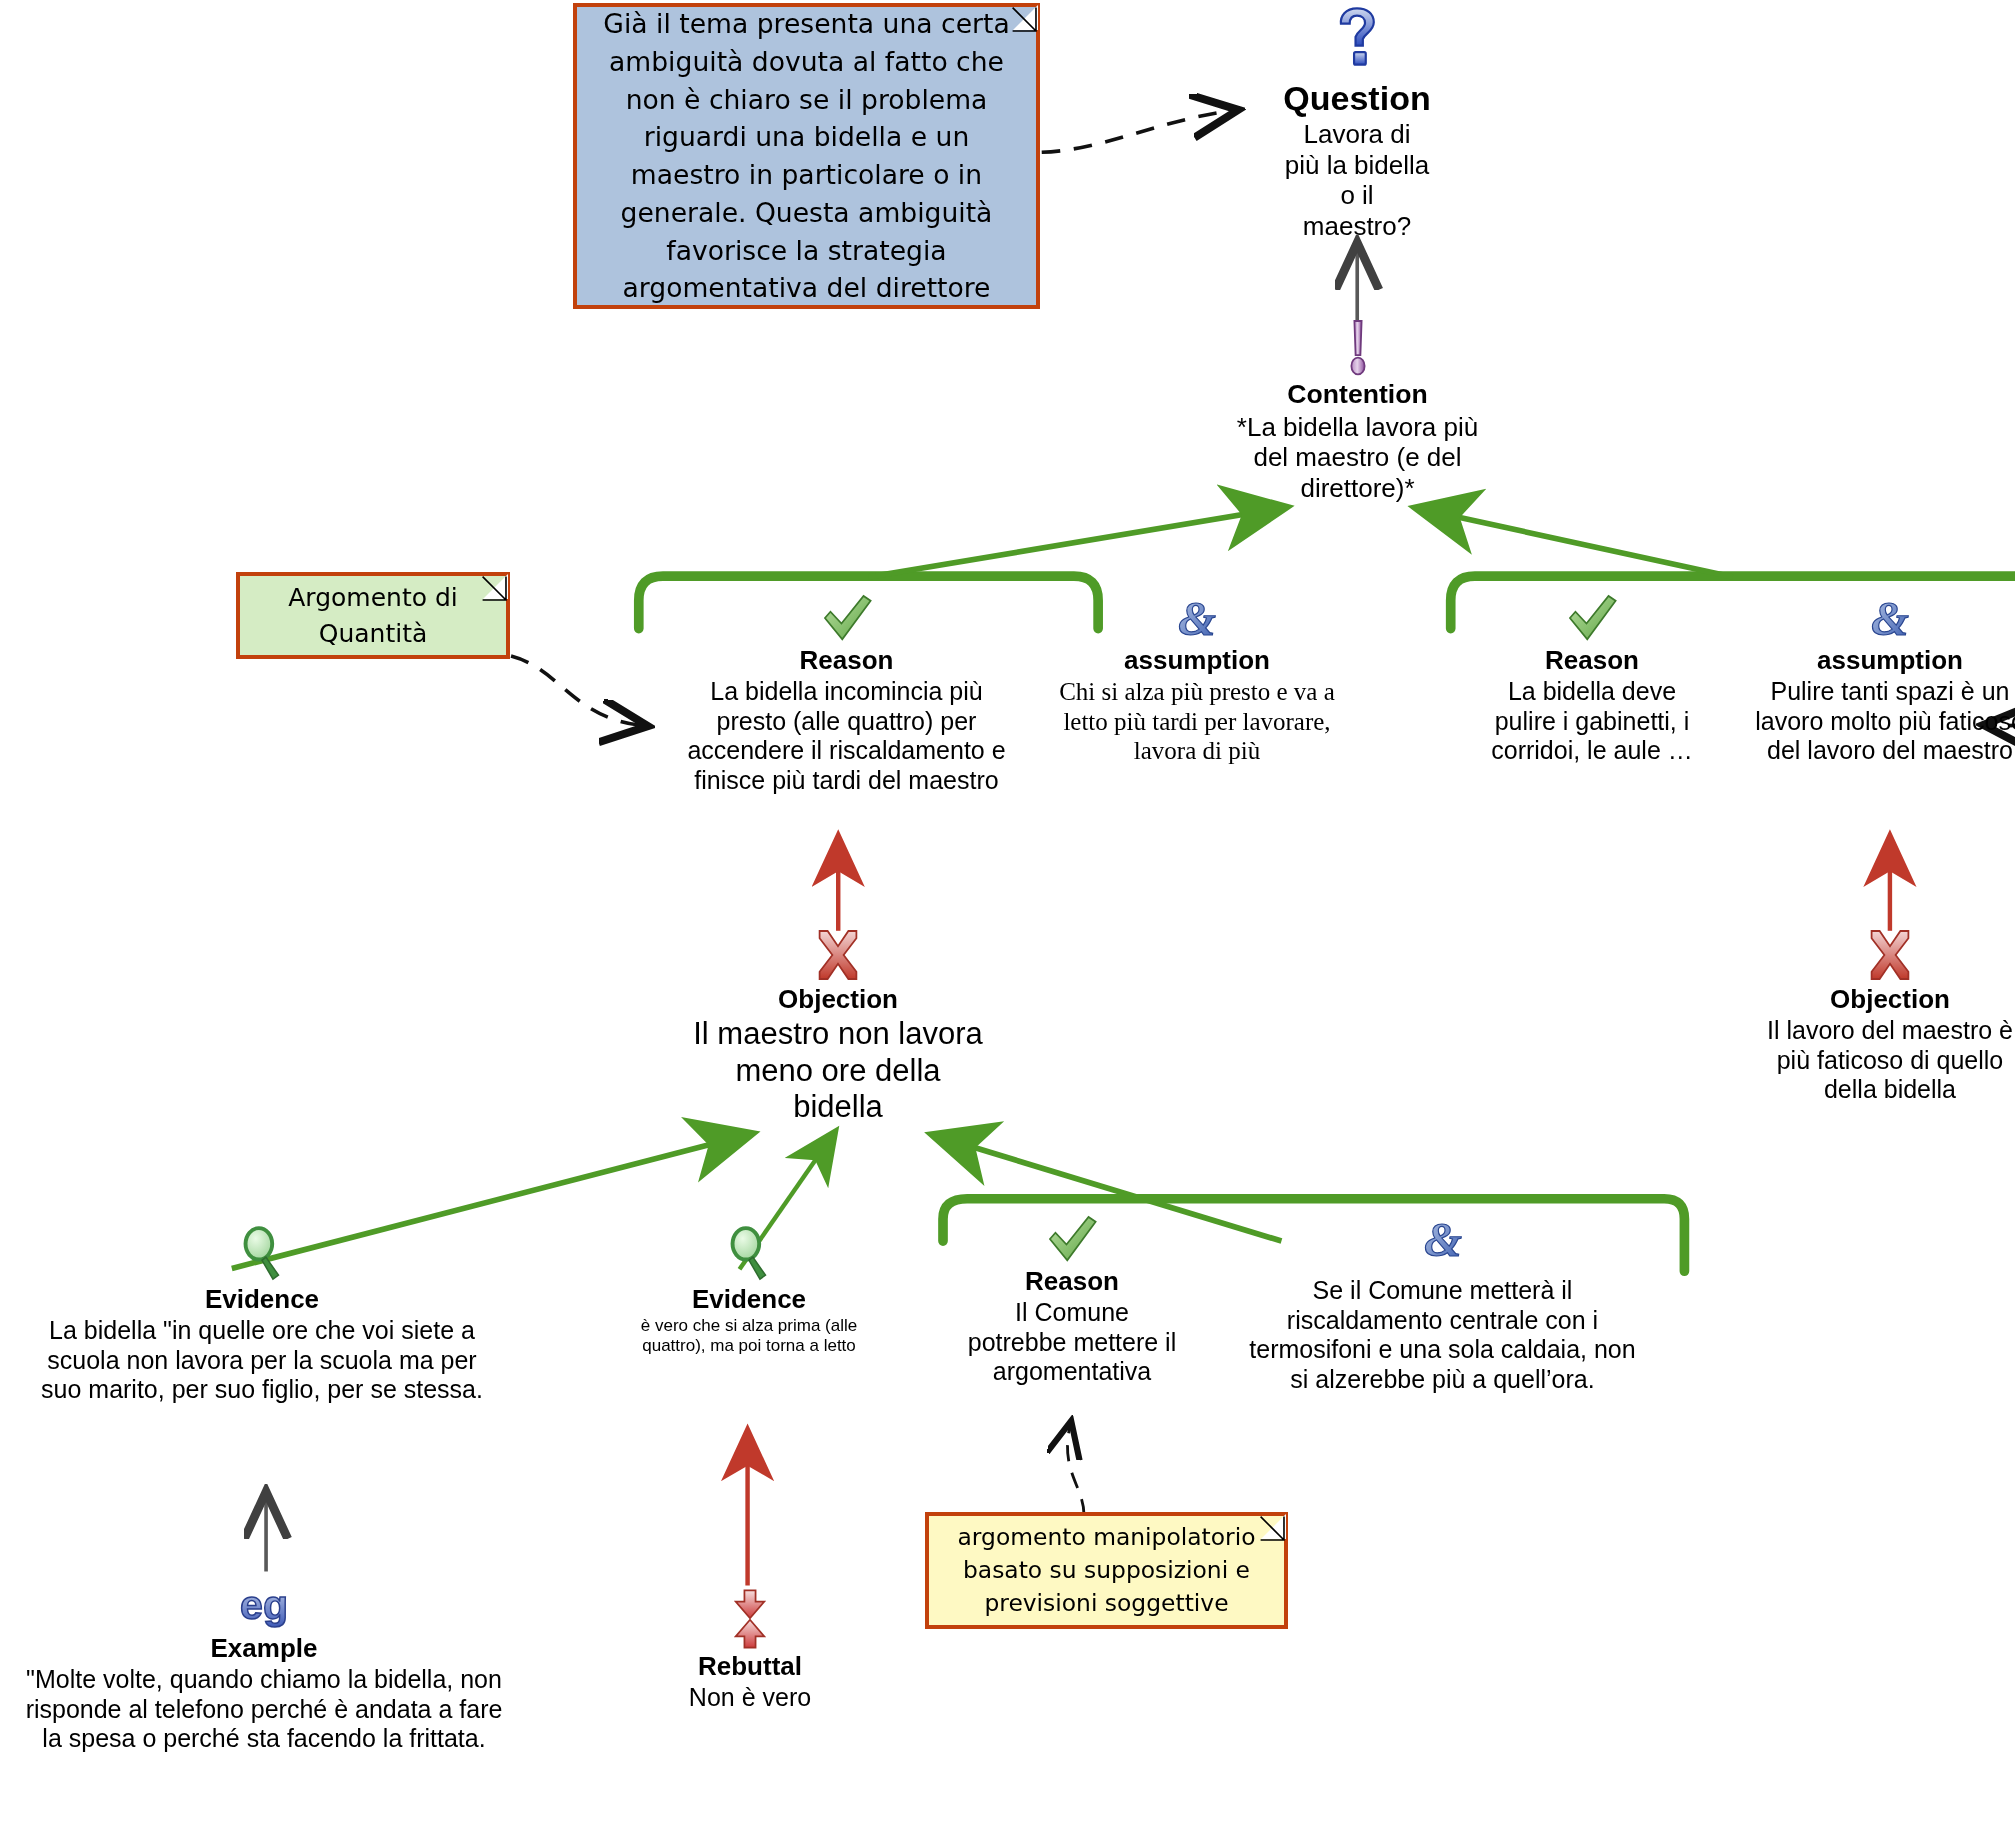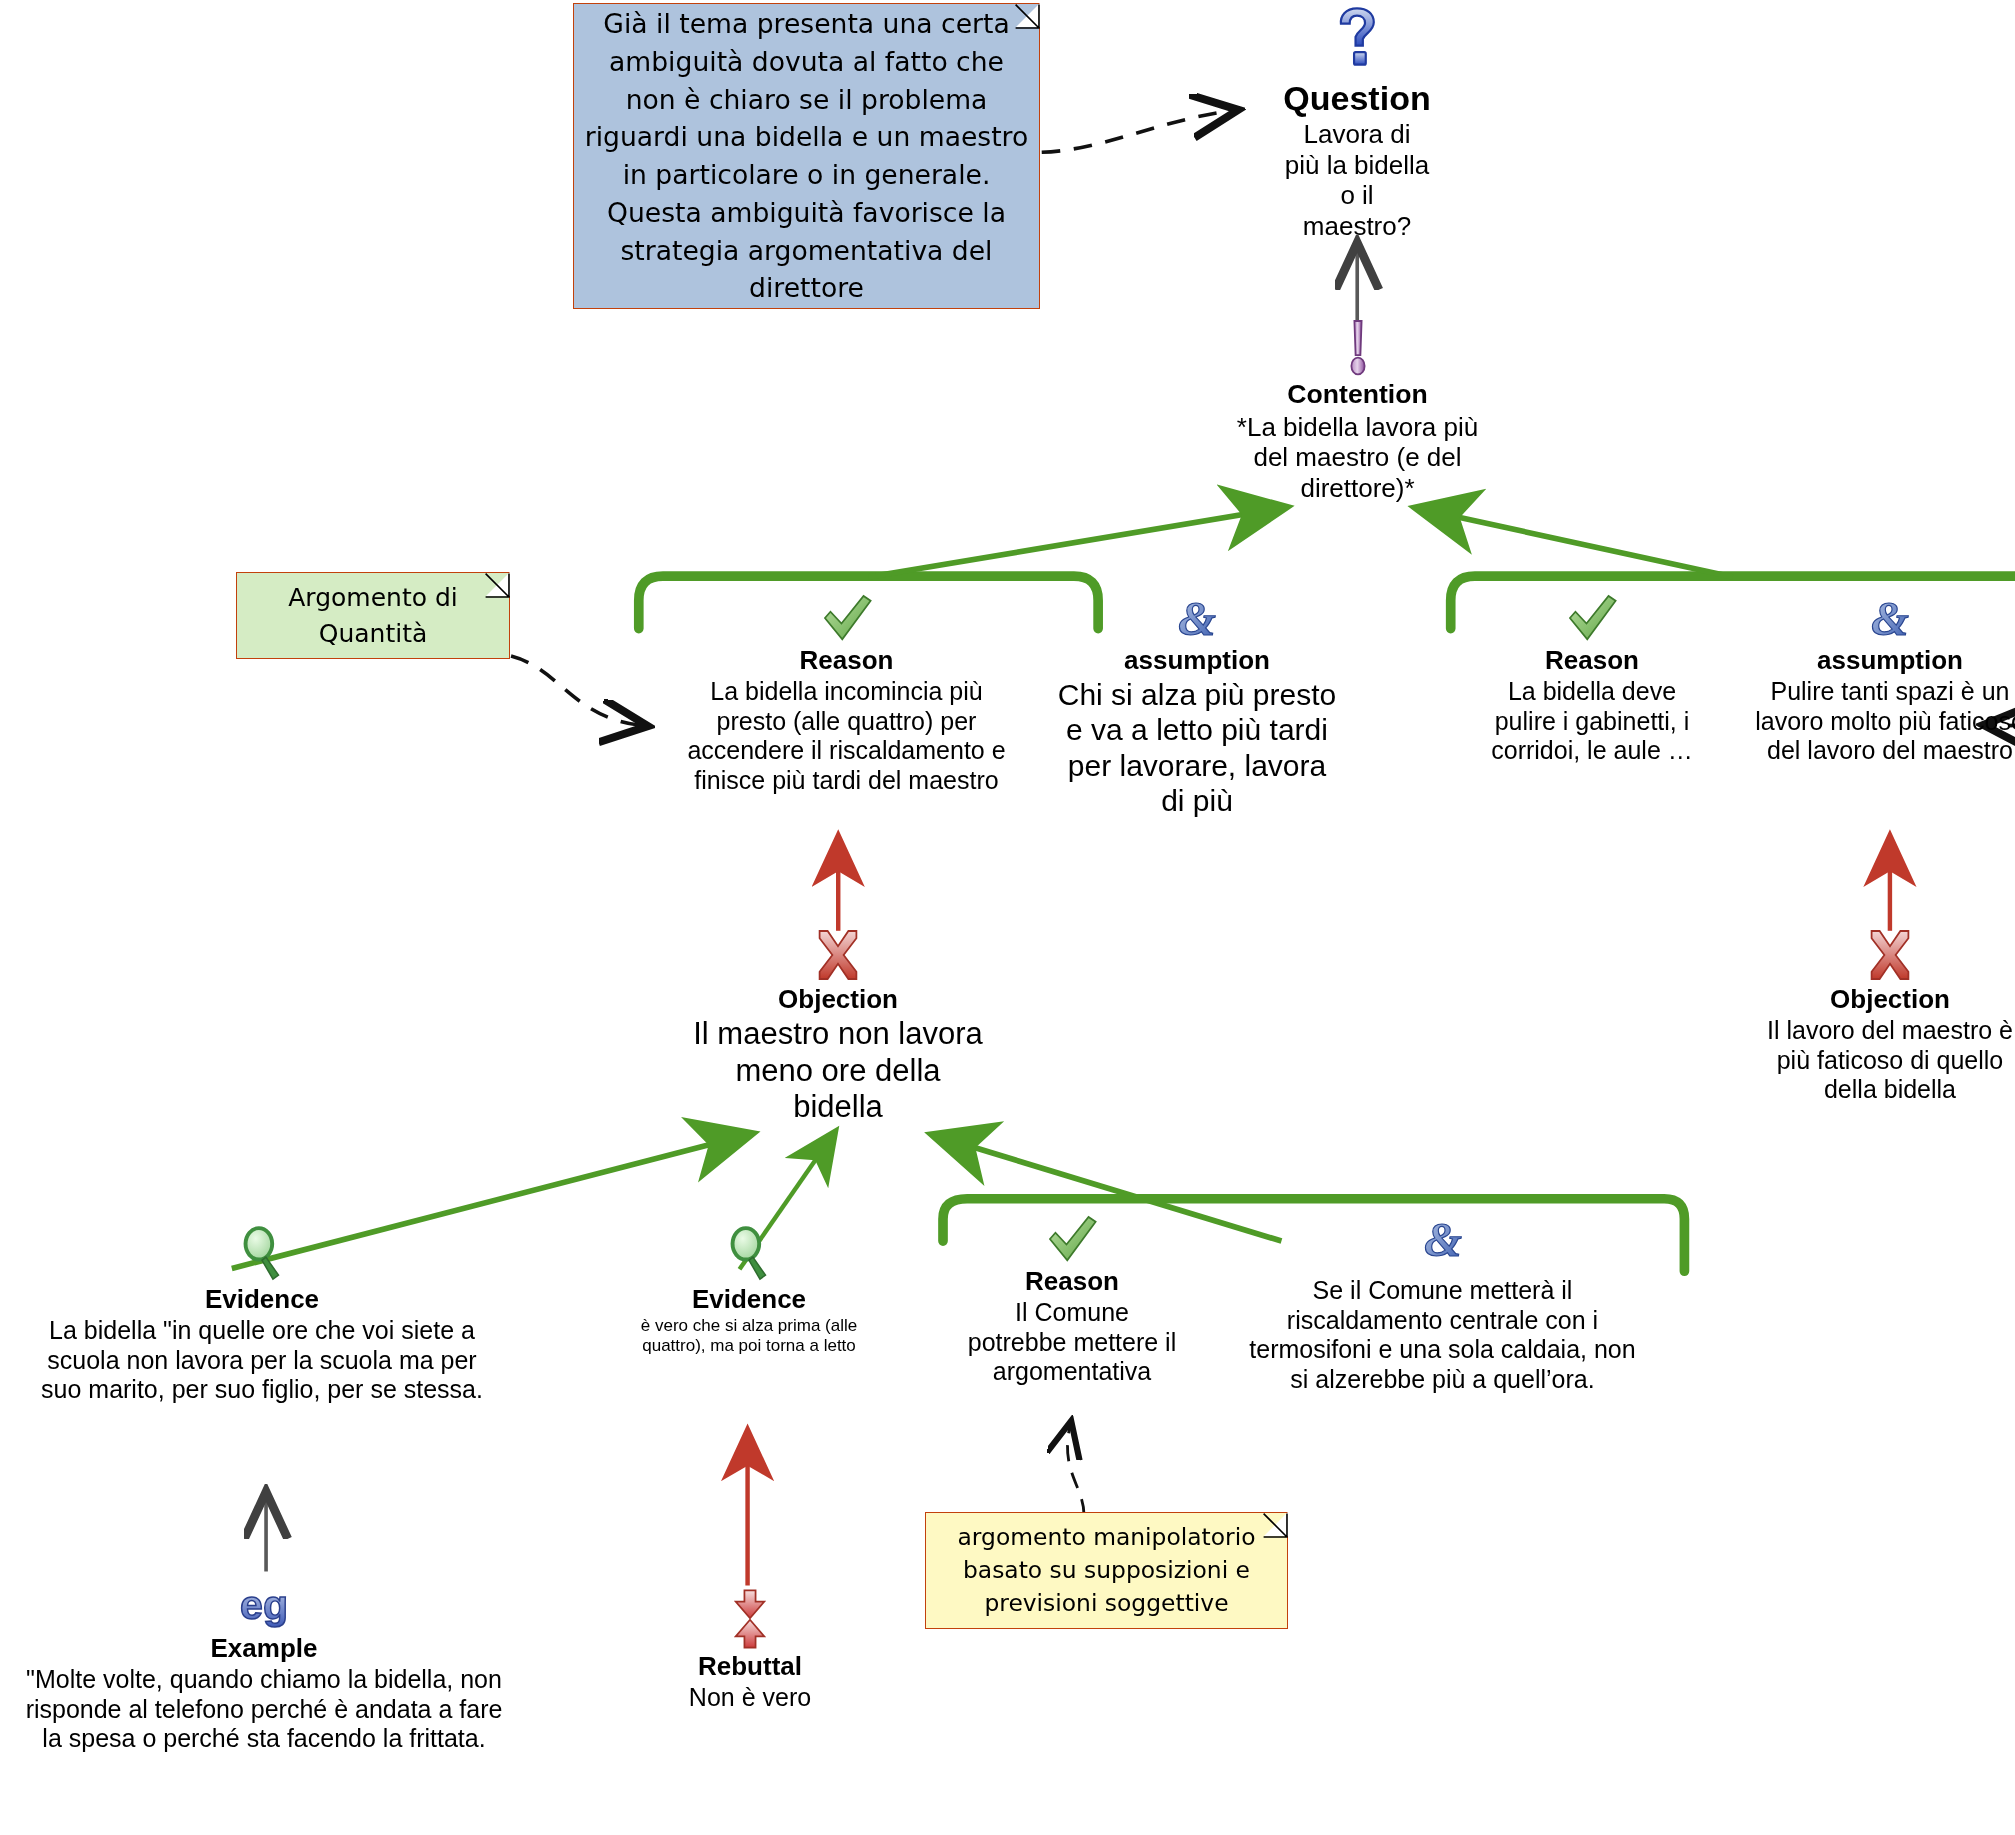--- a/index.html
+++ b/index.html
@@ -16,21 +16,21 @@
   .node{position:absolute;text-align:center;}
   .node .ntitle{
     font-weight:bold;color:#000;line-height:1.12;
     margin:2.4px 0 1.6px 0;
   }
   .node .nbody{color:#000;line-height:1.18;}
 
   
   .note{
     position:absolute;
-    border:1px solid #c2410c;
+    border:4px solid #c2410c;
     box-sizing:border-box;
     text-align:center;
     font-family:"DejaVu Sans",sans-serif;
     color:#000;
     display:flex;align-items:center;justify-content:center;
     padding:5.6px 10.5px;
   }
   .note .fold{
     position:absolute;top:-2px;right:-2px;
     width:0;height:0;
@@ -174,21 +174,21 @@
     <svg class="ico" width="44" height="52" viewBox="0 0 60 70">
       <defs>
           <linearGradient id="amp1" x1="0" y1="0" x2="1" y2="1">
         <stop offset="0" stop-color="#b9c9e8"></stop>
             <stop offset="1" stop-color="#3558ad"></stop>
           </linearGradient>
         </defs>
       <text x="30" y="58" text-anchor="middle" font-family="'Liberation Serif',serif" font-size="66" font-weight="bold" font-style="italic" fill="url(#amp1)" stroke="#2a4690" stroke-width="1.6">&amp;</text>
     </svg>
     <div class="ntitle" style="font-size:26px;">assumption</div>
-    <div class="nbody" style="font-size:30px;padding:0 10.5px;">Chi si alza più presto e va a letto più tardi per lavorare, lavora di più</div>
+    <div class="nbody" style="font-size:25px;padding:0 10.5px;font-family:Liberation Serif, serif;">Chi si alza più presto e va a letto più tardi per lavorare, lavora di più</div>
   </div>
 
   <div class="node" style="left:1451px;top:592px;width:282px;">
     <svg class="ico" width="56" height="52" viewBox="0 0 70 66">
       <path d="M7,33 L14,25 L28,40 L56,5 L65,11 L29,60 Z" fill="url(#chk1)" stroke="#3d7a2b" stroke-width="2.2"></path>
     </svg>
     <div class="ntitle" style="font-size:26px;">Reason</div>
     <div class="nbody" style="font-size:25px;padding:0 23.4px;">La bidella deve pulire i gabinetti, i corridoi, le aule …</div>
   </div>
 

